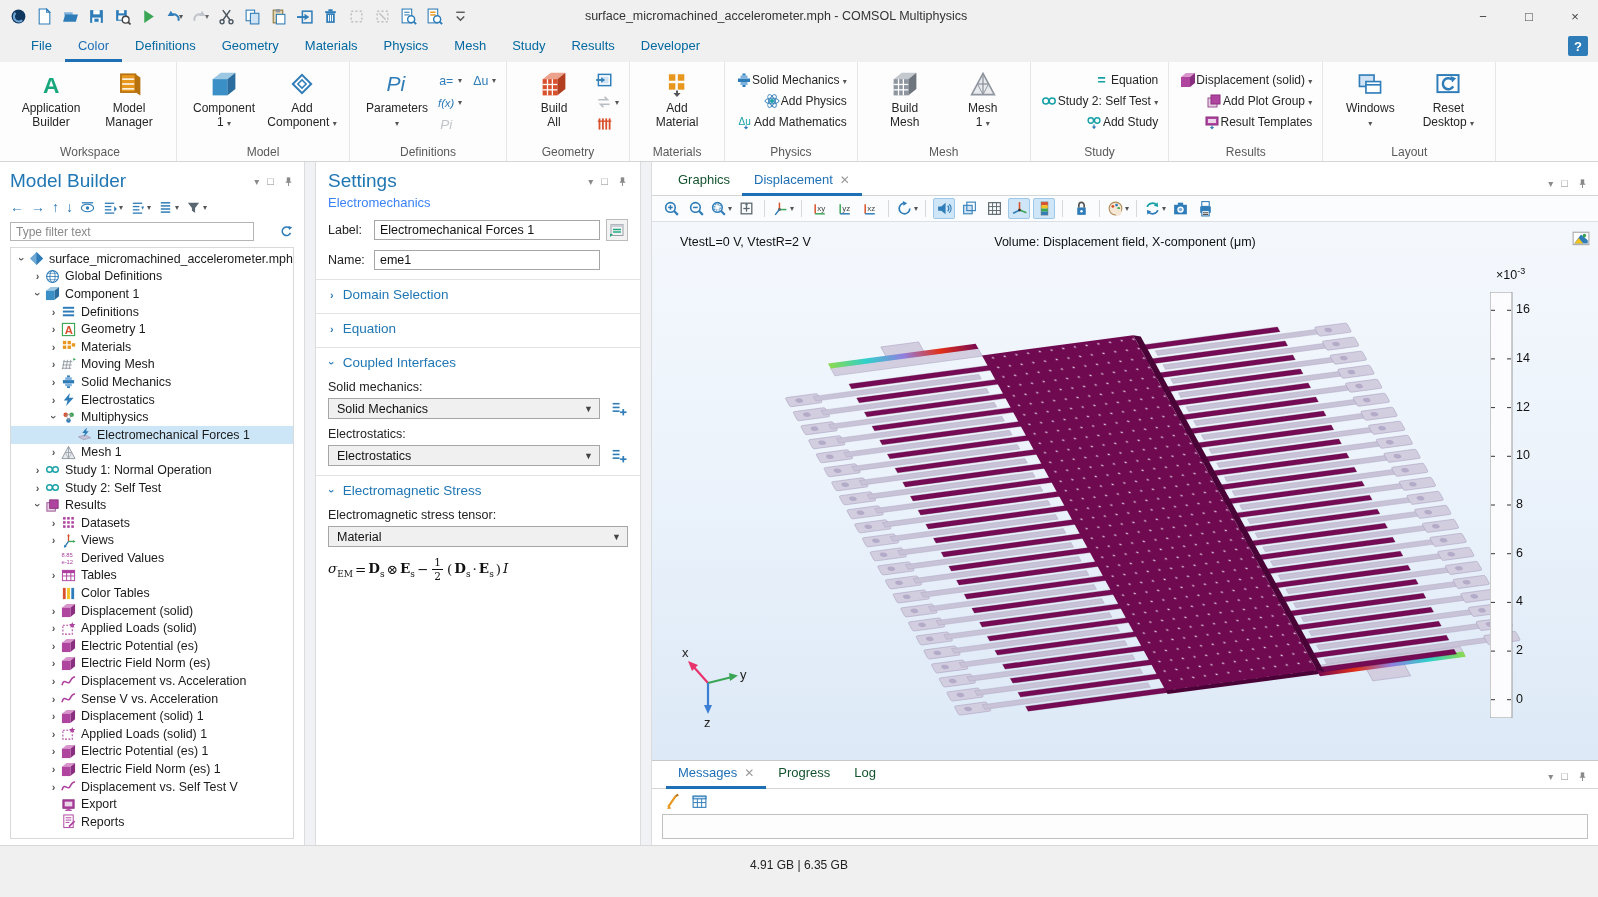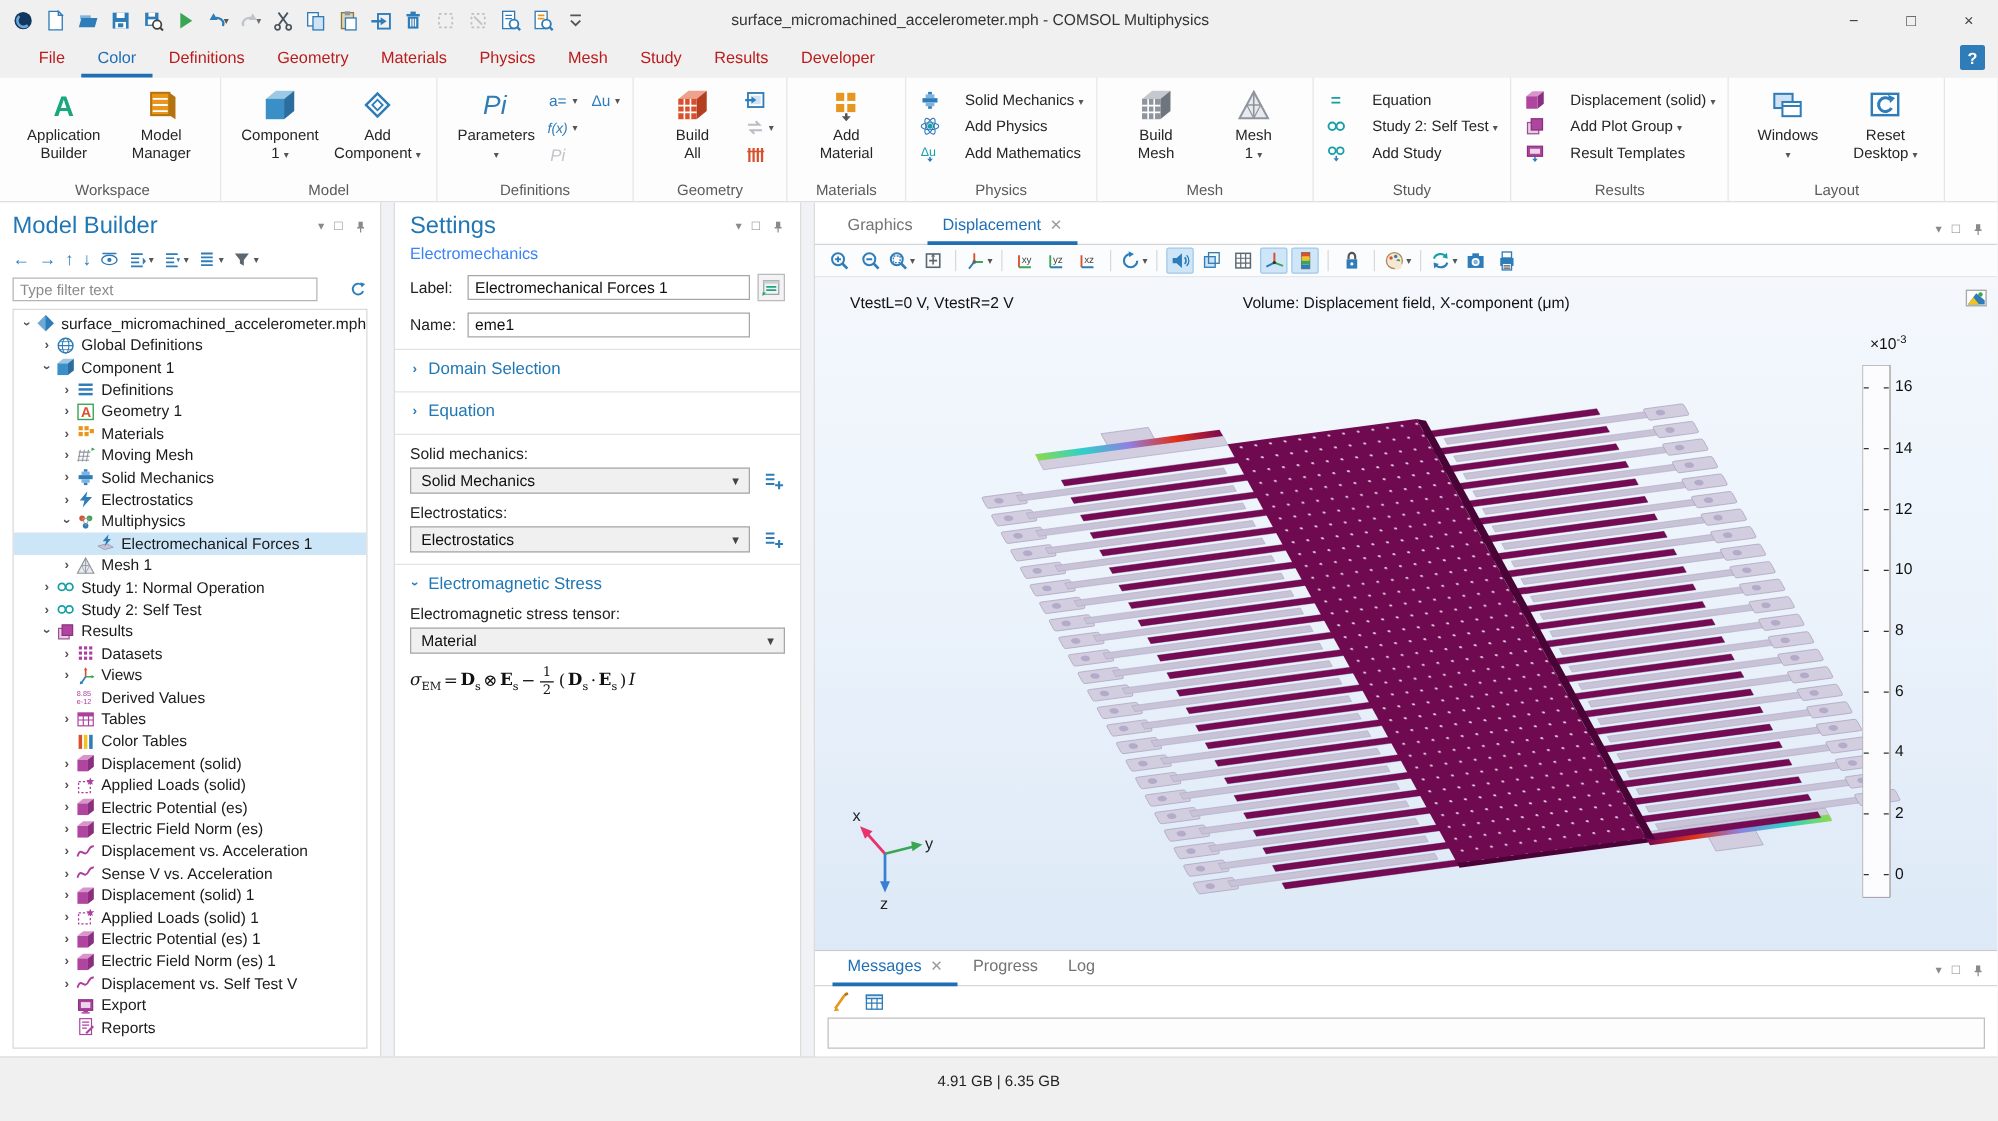--- a/index.html
+++ b/index.html
@@ -12,34 +12,34 @@
   #titlebar { height:32px; background:#f0f0f0; display:flex; align-items:center; position:relative; }
   #qat { display:flex; align-items:center; gap:6px; padding-left:8px; }
   .qat-btn { width:20px; height:20px; display:inline-flex; align-items:center; justify-content:center; border-radius:2px; }
   .qat-arrow { font-size:8px; color:#555; margin-left:-3px; }
   #win-title { position:absolute; left:50%; transform:translateX(-56%); font-size:12.5px; color:#333; white-space:nowrap; }
   #win-controls { margin-left:auto; display:flex; height:32px; }
   .win-btn { width:46px; height:32px; display:flex; align-items:center; justify-content:center; font-size:13px; color:#444; }
 
   
   #menubar { height:30px; background:#f0f0f0; display:flex; align-items:stretch; padding-left:18px; position:relative; }
-  .menu-item { padding:0 13px; display:flex; align-items:center; font-size:13px; color:#b91c1c; border-bottom:3px solid transparent; }
+  .menu-item { padding:0 13px; display:flex; align-items:center; font-size:13px; color:#0369a1; border-bottom:3px solid transparent; }
   .menu-item.active { color:#1f6fb5; border-bottom-color:#1f6fb5; }
   #help-btn { position:absolute; right:10px; top:4px; width:20px; height:20px; background:#2e7cb8; color:#fff;
     border-radius:2px; display:flex; align-items:center; justify-content:center; font-size:13px; font-weight:bold; }
 
   
   #ribbon { height:100px; background:#fdfdfd; border-bottom:1px solid #d5d5d5; display:flex; align-items:stretch; padding-left:4px; }
   .rgroup { position:relative; display:flex; align-items:flex-start; gap:4px; padding:6px 10px 18px 10px; border-right:1px solid #e6e6e6; }
   .rgroup-label { position:absolute; bottom:2px; left:0; right:0; text-align:center; color:#5a5a5a; font-size:12px; }
   .rbig { width:74px; display:flex; flex-direction:column; align-items:center; text-align:center; padding-top:2px; }
   .rbig .icon { width:28px; height:28px; }
   .rbig-label { margin-top:3px; font-size:12px; line-height:1.2; color:#262626; }
   .rrows { display:flex; flex-direction:column; justify-content:flex-start; gap:4px; padding-top:3px; }
-  .rrow { display:flex; align-items:center; gap:20px; font-size:12px; color:#262626; white-space:nowrap; }
+  .rrow { display:flex; align-items:center; gap:0; font-size:12px; color:#262626; white-space:nowrap;justify-content:flex-end; }
   .rrow .icon { width:17px; height:17px; }
   .rsmalls { display:flex; flex-direction:column; gap:4px; padding-top:3px; }
   .rsmall-line { display:flex; gap:10px; }
   .rsmall { display:flex; align-items:center; gap:2px; }
   .drop { font-size:8px; color:#555; }
 
   
   #main { display:flex; height:683px; background:#f0f2f5; }
   .vsep { width:12px; background:#f0f2f5; border-left:1px solid #dcdcdc; border-right:1px solid #dcdcdc; }
   .panel-icons { margin-left:auto; display:flex; gap:8px; align-items:center; color:#8a8a8a; }
@@ -81,21 +81,21 @@
   .equation { margin-top:10px; font-size:13.5px; color:#111; font-family:"DejaVu Serif", serif; display:flex; align-items:center; gap:2px; }
   .equation i { font-style:italic; }
   .equation sub { font-size:9px; }
   .frac { display:inline-flex; flex-direction:column; align-items:center; line-height:1; font-size:10.5px; margin:0 2px; }
   .frac .num { border-bottom:1px solid #111; padding:0 2px 1px 2px; }
   .frac .den { padding-top:1px; }
 
   
   #right-col { width:946px; display:flex; flex-direction:column; background:#fff; padding-top:6px; }
   #gtabs-bar, #mtabs-bar { height:28px; display:flex; align-items:flex-end; border-bottom:1px solid #d5d5d5; padding:0 10px 0 14px; background:#fff; }
-  .tab { display:flex; align-items:center; gap:7px; padding:5px 12px 6px 12px; font-size:13px; color:#737373; border-bottom:3px solid transparent; margin-bottom:-1px; }
+  .tab { display:flex; align-items:center; gap:7px; padding:5px 12px 6px 12px; font-size:13px; color:#14532d; border-bottom:3px solid transparent; margin-bottom:-1px; }
   .tab.active { color:#1f6fb5; border-bottom-color:#1f6fb5; }
   .tab-close { color:#9a9a9a; font-size:12px; }
   #gtoolbar { height:26px; display:flex; align-items:center; gap:3px; padding:0 8px; background:#fbfcfd; border-bottom:1px solid #dde1e6; }
   .gtb { width:22px; height:21px; display:flex; align-items:center; justify-content:center; border-radius:2px; }
   .gtb.active { background:#cfe6f8; border:1px solid #9fc8e8; }
   .gtb-sep { width:1px; height:17px; background:#d9d9d9; margin:0 4px; }
 
   #plot { position:relative; flex:1; background:linear-gradient(180deg,#f4f8fd 0%, #ecf3fb 45%, #dde9f7 100%); overflow:hidden; }
   #plot-param { position:absolute; left:28px; top:13px; font-size:12.5px; color:#111; }
   #plot-title { position:absolute; left:50%; top:13px; transform:translateX(-50%); font-size:12.5px; color:#111; white-space:nowrap; }
@@ -1089,20 +1089,24 @@
         <div class="sec-header">
           <span class="sec-chev">›</span>
           <span>Domain Selection</span>
         </div>
         <div class="sec-divider"></div>
         <div class="sec-header">
           <span class="sec-chev">›</span>
           <span>Equation</span>
         </div>
         <div class="sec-divider"></div>
+        <div class="sec-header">
+          <span class="sec-chev open">›</span>
+          <span>Coupled Interfaces</span>
+        </div>
         <div class="field-label">Solid mechanics:</div>
         <div class="dd-row">
           <div class="dropdown">
             <span>Solid Mechanics</span>
             <span class="dd-arrow">▼</span>
           </div>
           <span class="mini-btn" style="width: 20px; height: 20px; border: none; background: none;">
             <svg viewBox="0 0 16 16" width="17" height="17">
               <line x1="2.5" y1="3.5" x2="9" y2="3.5" stroke="#2e7cb8" stroke-width="1.5"></line>
               <line x1="2.5" y1="7" x2="9" y2="7" stroke="#2e7cb8" stroke-width="1.5"></line>

